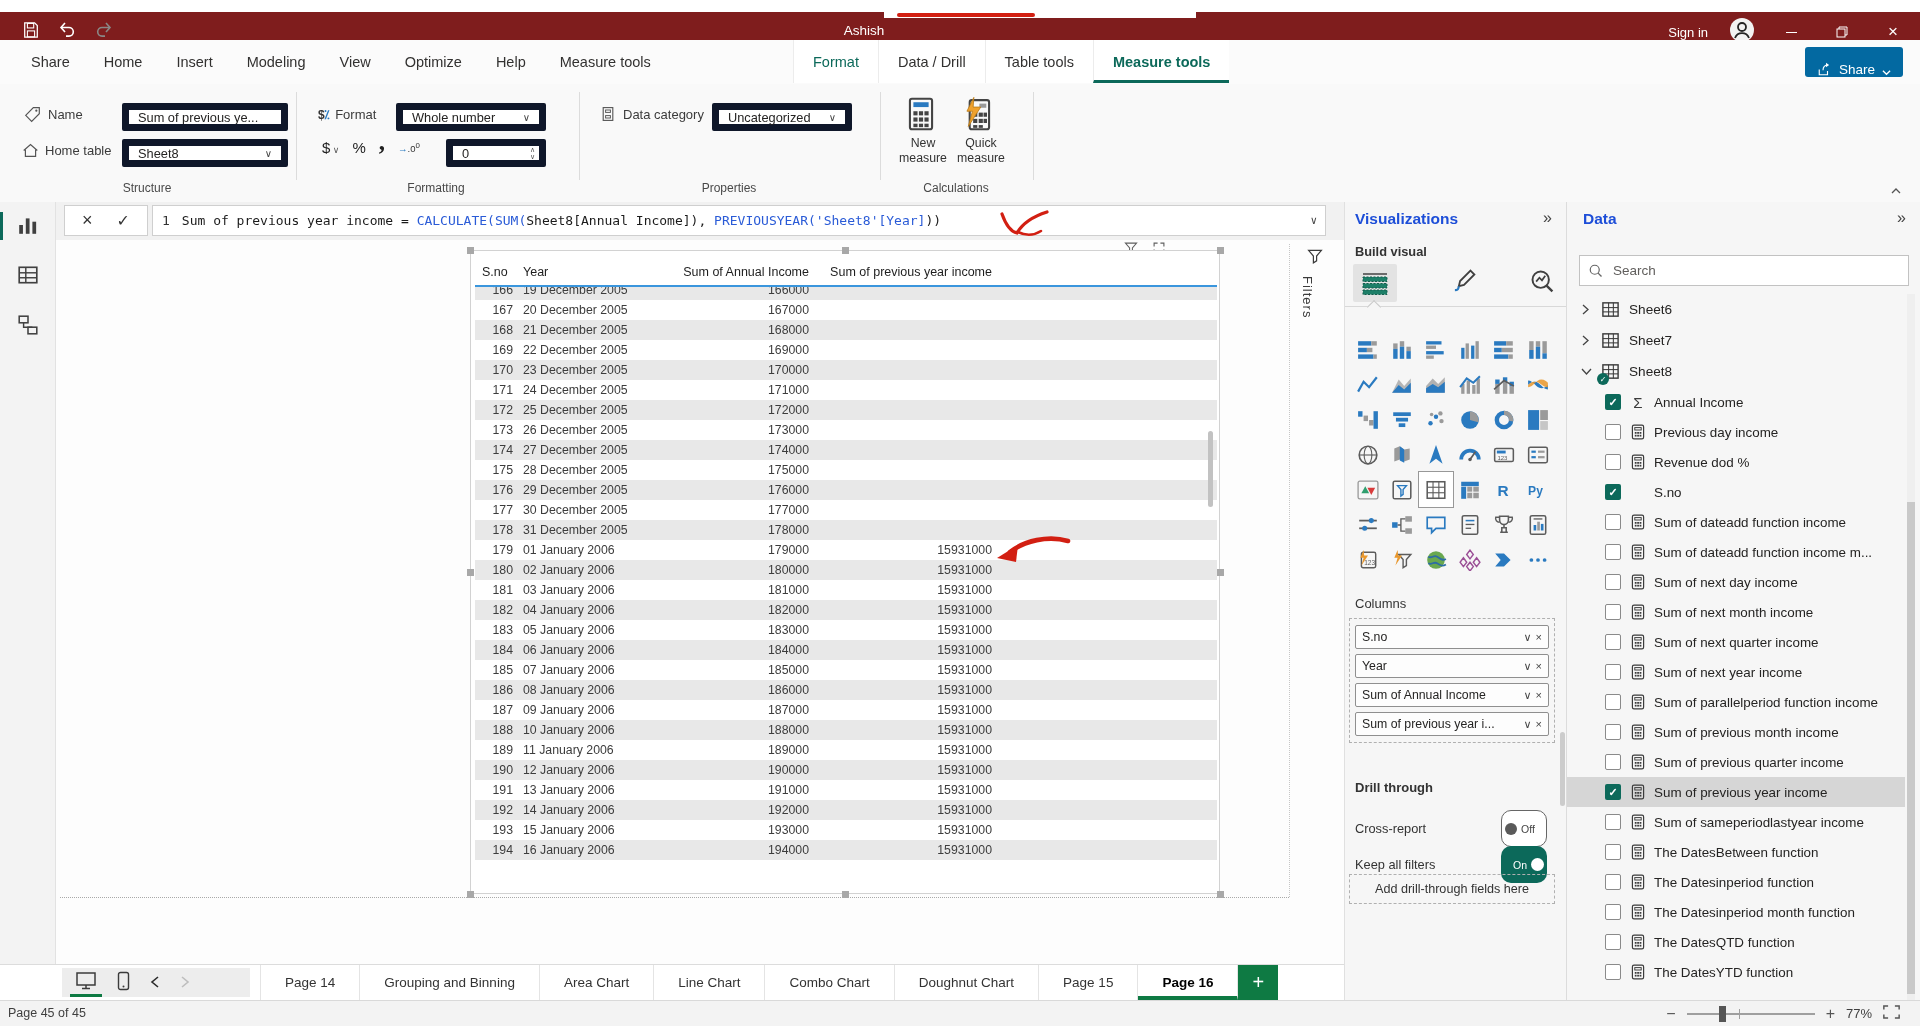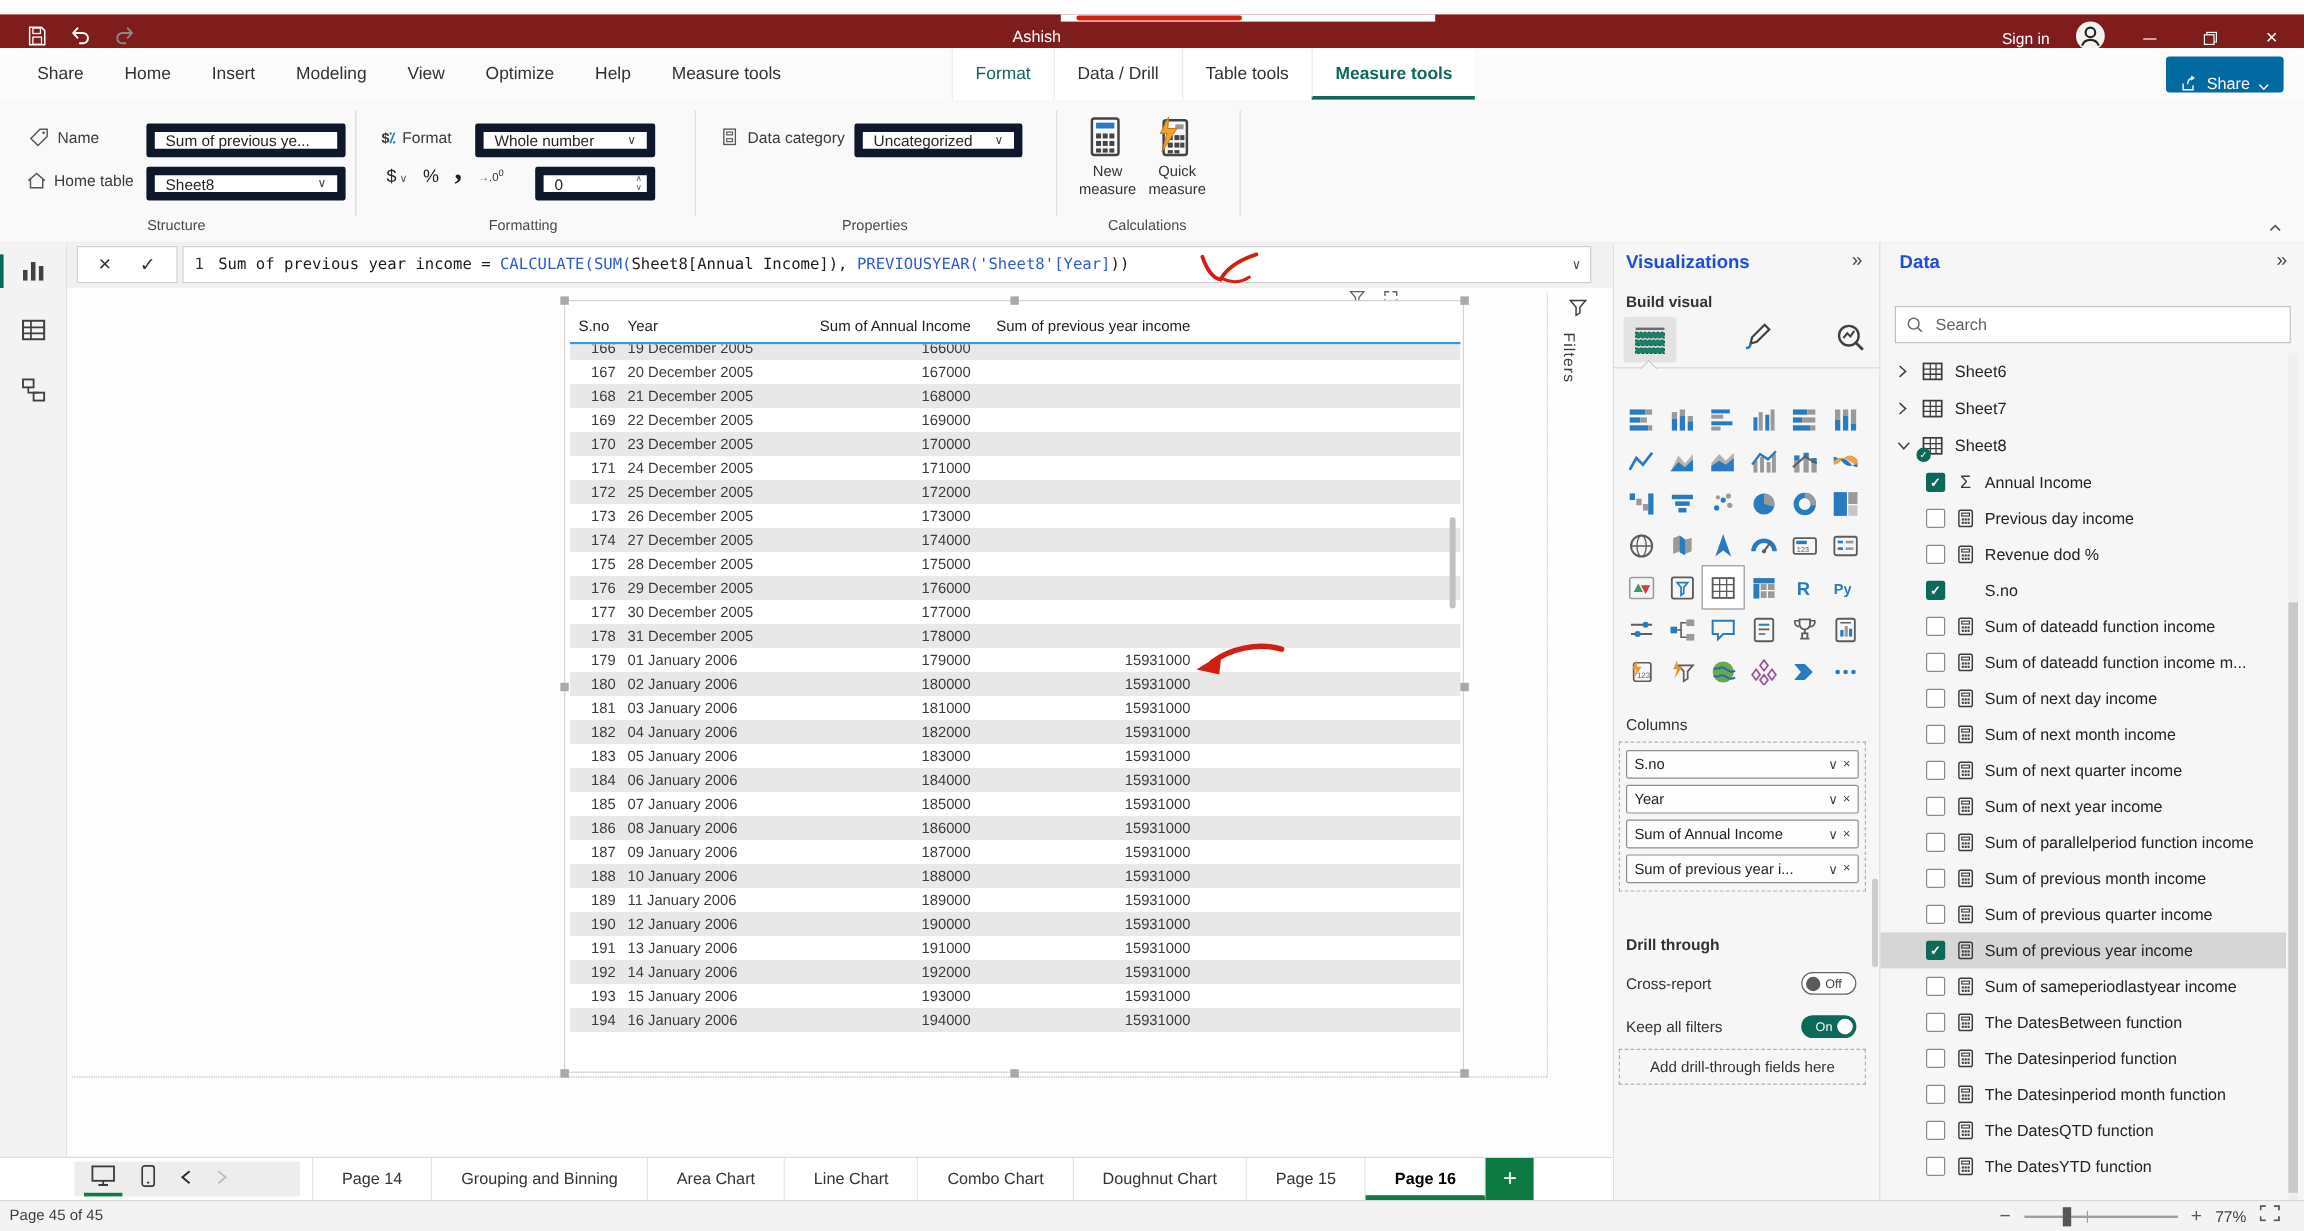--- a/index.html
+++ b/index.html
@@ -82,21 +82,21 @@
   .gcell.sel{outline:1px solid #989898;background:#fff;}
   #columns-label{position:absolute;left:10px;top:394px;font-size:13px;color:#333;}
   #wells{position:absolute;left:4px;top:416px;width:206px;border:1px dashed #b0b0b0;padding:6px 5px;box-sizing:border-box;}
   .well{height:24px;background:#fdfdfd;border:1px solid #8f8f8f;border-radius:2px;display:flex;align-items:center;
         font-size:12.3px;color:#252423;padding:0 6px;margin-bottom:5px;box-sizing:border-box;white-space:nowrap;overflow:hidden;}
   .well:last-child{margin-bottom:0;}
   .well .wlbl{flex:1 1 auto;overflow:hidden;text-overflow:ellipsis;}
   .well .wic{flex:0 0 auto;color:#444;font-size:11px;margin-left:4px;}
   #drill-label{position:absolute;left:10px;top:578px;font-size:13px;font-weight:bold;color:#333;}
   .tog-row{position:absolute;left:10px;width:200px;display:flex;align-items:center;font-size:12.8px;color:#333;}
-  .toggle{margin-left:auto;margin-right:8px;width:46px;height:19px;border-radius:10px;display:flex;align-items:center;
+  .toggle{margin-left:auto;margin-right:8px;width:46px;height:37px;border-radius:10px;display:flex;align-items:center;
           font-size:10.5px;box-sizing:border-box;}
   .tog-off{border:1px solid #666;background:#fff;color:#444;}
   .tog-off .dot{width:12px;height:12px;border-radius:50%;background:#5a5a5a;margin:0 4px 0 3px;}
   .tog-on{background:#0c695a;color:#fff;justify-content:flex-end;}
   .tog-on .dot{width:13px;height:13px;border-radius:50%;background:#fff;margin:0 3px 0 4px;}
   #drill-box{position:absolute;left:4px;top:672px;width:206px;height:30px;border:1px dashed #b0b0b0;
              display:flex;align-items:center;justify-content:center;font-size:12.6px;color:#333;box-sizing:border-box;}
   #viz-scroll{position:absolute;right:1px;top:530px;width:5px;height:74px;background:#cccccc;border-radius:3px;}
   
   #data-pane{left:1566px;top:202px;width:354px;height:798px;background:#f6f6f6;border-left:1px solid #dcdcdc;box-sizing:border-box;}

